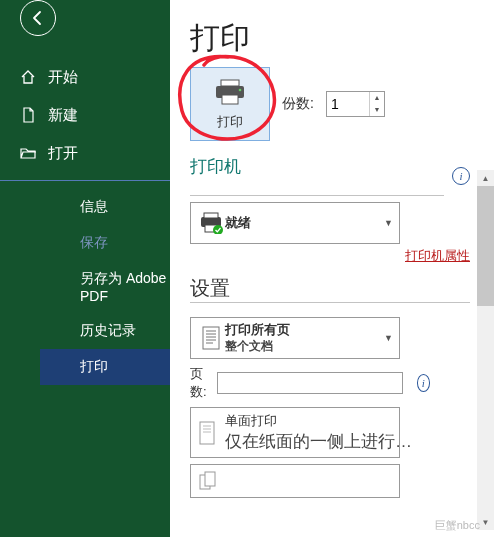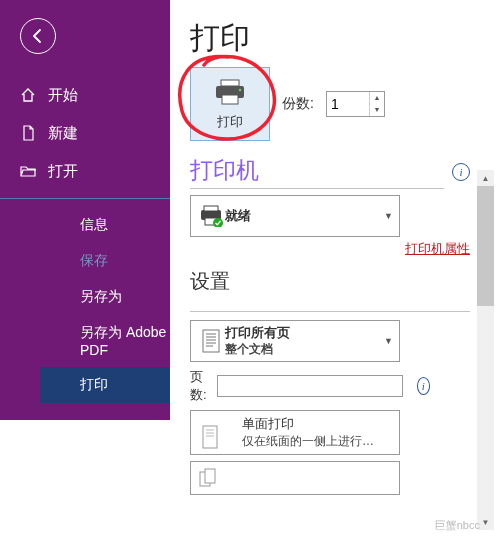--- a/index.html
+++ b/index.html
@@ -1,59 +1,59 @@
 <!DOCTYPE html>
 <html><head>
 <meta charset="utf-8">
 <style>
   * { margin: 0; padding: 0; box-sizing: border-box; }
   body { font-family: "Microsoft YaHei", "Segoe UI", sans-serif; font-size: 14px; width: 500px; height: 537px; overflow: hidden; display: flex; }
-  .sidebar { width: 170px; background: #701a75; color: #fff; height: 420px; padding-top: 18px; position: relative; }
+  .sidebar { width: 170px; background: #14532d; color: #fff; height: 537px; position: relative; }
   .back-btn { width: 36px; height: 36px; border: 1.5px solid #fff; border-radius: 50%; margin-left: 20px; display: flex; align-items: center; justify-content: center; cursor: pointer; }
   .sidebar-items { margin-top: 22px; }
   .sidebar-item { height: 38px; display: flex; align-items: center; padding-left: 20px; gap: 12px; cursor: pointer; font-size: 15px; }
   .sidebar-item.sub { padding-left: 40px; font-size: 14px; height: 36px; margin-left: 40px; }
   .sidebar-item.disabled { color: #7d95c0; cursor: default; }
   .sidebar-item.selected { background: #1e3f75; }
   .divider { height: 1px; background: #547ab6; margin: 8px 0; }
   .icon svg { display: block; }
   .main { flex: 1; background: #fff; padding: 18px 0 0 20px; position: relative; height: 537px; overflow: hidden; }
   .page-title { font-size: 30px; font-weight: 300; color: #222; margin-bottom: 8px; }
   .print-row { display: flex; align-items: center; gap: 12px; margin-bottom: 14px; position: relative; }
   .print-button { width: 80px; height: 74px; background: #e1ecf7; border: 1px solid #7faee0; display: flex; flex-direction: column; align-items: center; justify-content: center; cursor: pointer; gap: 4px; }
   .print-button .lbl { font-size: 13px; color: #333; }
   .copies-label { font-size: 14px; color: #333; }
   .spinner { display: flex; align-items: center; border: 1px solid #999; }
   .spinner input { width: 42px; height: 24px; border: none; padding: 2px 4px; font-size: 14px; outline: none; }
   .spinner .arrows { display: flex; flex-direction: column; border-left: 1px solid #ccc; }
   .spinner .arrow { width: 14px; height: 12px; font-size: 7px; text-align: center; cursor: pointer; color: #555; line-height: 12px; }
   .red-circle { position: absolute; left: -22px; top: -22px; pointer-events: none; }
   .section-header { display: flex; align-items: center; justify-content: space-between; margin-top: 4px; padding-right: 30px; }
-  .section-title { font-size: 23px; color: #8b5cf6; font-weight: 400; border-bottom: 1px solid #c3c3c3; flex: 1; padding-bottom: 2px; }
+  .section-title { font-size: 17px; color: #0f766e; font-weight: 400; border-bottom: 1px solid #c3c3c3; flex: 1; padding-bottom: 17px; }
   .info-icon { width: 18px; height: 18px; border: 1.5px solid #2b579a; border-radius: 50%; color: #2b579a; font-size: 11px; display: flex; align-items: center; justify-content: center; cursor: pointer; font-style: italic; font-family: Georgia, serif; margin-left: 8px; }
   .dropdown { display: flex; align-items: center; border: 1px solid #999; background: #fff; margin-top: 6px; cursor: pointer; height: 42px; padding: 0 6px; width: 210px; font-weight: bold; }
   .dropdown .dd-icon { width: 28px; display: flex; align-items: center; justify-content: center; position: relative; }
   .dropdown .dd-text { flex: 1; font-size: 13px; color: #333; line-height: 1.3; }
   .dropdown .dd-text .line2 { font-size: 12px; color: #444; }
   .dropdown .dd-caret { font-size: 9px; color: #555; }
   .link-row { text-align: right; padding-right: 30px; margin-top: 3px; }
   .link { color: #b91c1c; text-decoration: underline; font-size: 13px; cursor: pointer; }
   .pages-row { display: flex; align-items: center; margin-top: 6px; width: 240px; gap: 6px; }
   .pages-label { font-size: 13px; color: #333; }
   .pages-input { flex: 1; border: 1px solid #999; height: 22px; padding: 2px 4px; font-size: 13px; }
-  .option-box { border: 1px solid #999; margin-top: 6px; width: 210px; padding: 4px 6px; display: flex; align-items: flex-end; gap: 19px; cursor: pointer; }
+  .option-box { border: 1px solid #999; margin-top: 6px; width: 210px; padding: 4px 6px; display: flex; align-items: center; gap: 8px; cursor: pointer; }
   .option-box .ob-icon { width: 26px; display: flex; align-items: center; justify-content: center; }
   .option-box .ob-text .l1 { font-size: 13px; color: #333; }
-  .option-box .ob-text .l2 { font-size: 12px; color: #444; white-space: nowrap; }
+  .option-box .ob-text .l2 { font-size: 17px; color: #444; white-space: nowrap; }
   .scrollbar { position: absolute; right: 6px; top: 170px; width: 17px; height: 360px; background: #f0f0f0; }
   .scroll-up, .scroll-down { height: 16px; background: #f0f0f0; display: flex; align-items: center; justify-content: center; font-size: 8px; color: #666; cursor: pointer; }
   .scroll-thumb { background: #c7c7c7; height: 120px; margin-top: 0; cursor: pointer; }
   .watermark { position: absolute; right: 20px; bottom: 4px; font-size: 11px; color: #bbb; }
   .section2 { margin-top: 10px; padding-right: 30px; }
-  .section2 .section-title { font-size: 20px; color: #333; border-bottom: 1px solid #c3c3c3; padding-bottom: 16px; margin-bottom: 8px; }
+  .section2 .section-title { font-size: 20px; color: #333; border-bottom: 1px solid #c3c3c3; padding-bottom: 0; margin-bottom: 14px; }
 </style>
 </head>
 <body>
 
 <div class="sidebar">
   <div class="back-btn">
     <svg width="18" height="18" viewBox="0 0 18 18">
         <path d="M11 3 L5 9 L11 15" stroke="#fff" stroke-width="1.8" fill="none" stroke-linecap="round" stroke-linejoin="round"></path>
       </svg>
   </div>
@@ -82,25 +82,25 @@
         </span>
       <span>打开</span>
     </div>
     <div class="divider"></div>
     <div class="sidebar-item sub">
       <span>信息</span>
     </div>
     <div class="sidebar-item sub disabled">
       <span>保存</span>
     </div>
-    <div class="sidebar-item sub">
-      <span>另存为</span>
-    </div>
     <div class="sidebar-item sub" style="height:auto;padding-top:8px;padding-bottom:8px;line-height:1.3">
       <span>另存为 Adobe PDF</span>
+    </div>
+    <div class="sidebar-item sub">
+      <span>历史记录</span>
     </div>
     <div class="sidebar-item sub selected">
       <span>打印</span>
     </div>
   </div>
 </div>
 
 <div class="main">
   <div class="page-title">打印</div>
 

